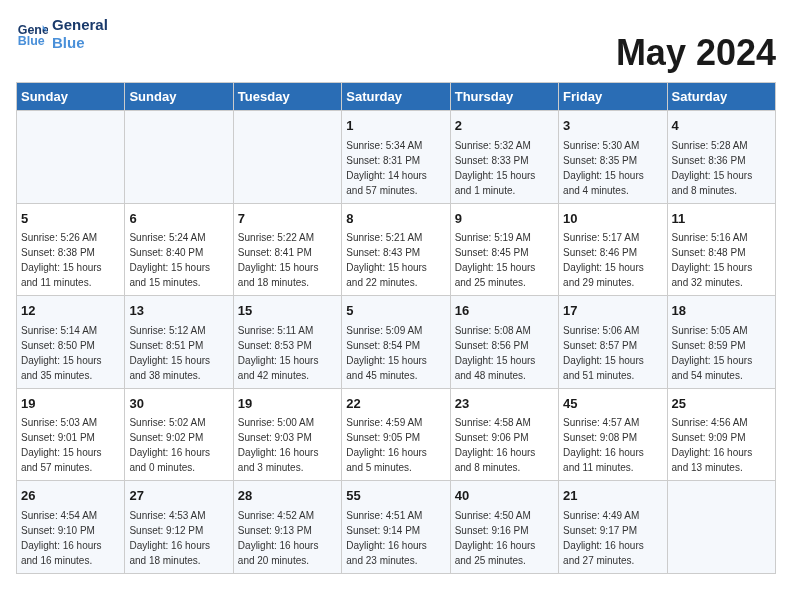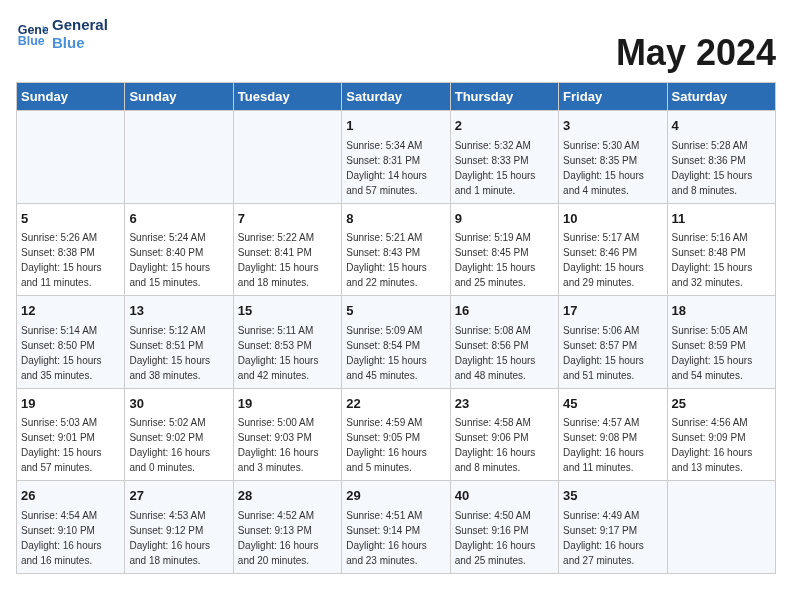--- a/index.html
+++ b/index.html
@@ -232,27 +232,27 @@
         </td>
         <td>
           <div class="day-num">27</div>
           <div class="day-info">Sunrise: 4:53 AM<br>Sunset: 9:12 PM<br>Daylight: 16 hours<br>and 18 minutes.</div>
         </td>
         <td>
           <div class="day-num">28</div>
           <div class="day-info">Sunrise: 4:52 AM<br>Sunset: 9:13 PM<br>Daylight: 16 hours<br>and 20 minutes.</div>
         </td>
         <td>
-          <div class="day-num">29</div>
+          <div class="day-num">55</div>
           <div class="day-info">Sunrise: 4:51 AM<br>Sunset: 9:14 PM<br>Daylight: 16 hours<br>and 23 minutes.</div>
         </td>
         <td>
           <div class="day-num">40</div>
           <div class="day-info">Sunrise: 4:50 AM<br>Sunset: 9:16 PM<br>Daylight: 16 hours<br>and 25 minutes.</div>
         </td>
         <td>
-          <div class="day-num">35</div>
+          <div class="day-num">21</div>
           <div class="day-info">Sunrise: 4:49 AM<br>Sunset: 9:17 PM<br>Daylight: 16 hours<br>and 27 minutes.</div>
         </td>
         <td class="empty-cell"></td>
       </tr>
     </tbody>
 </table>
 
 </body></html>

